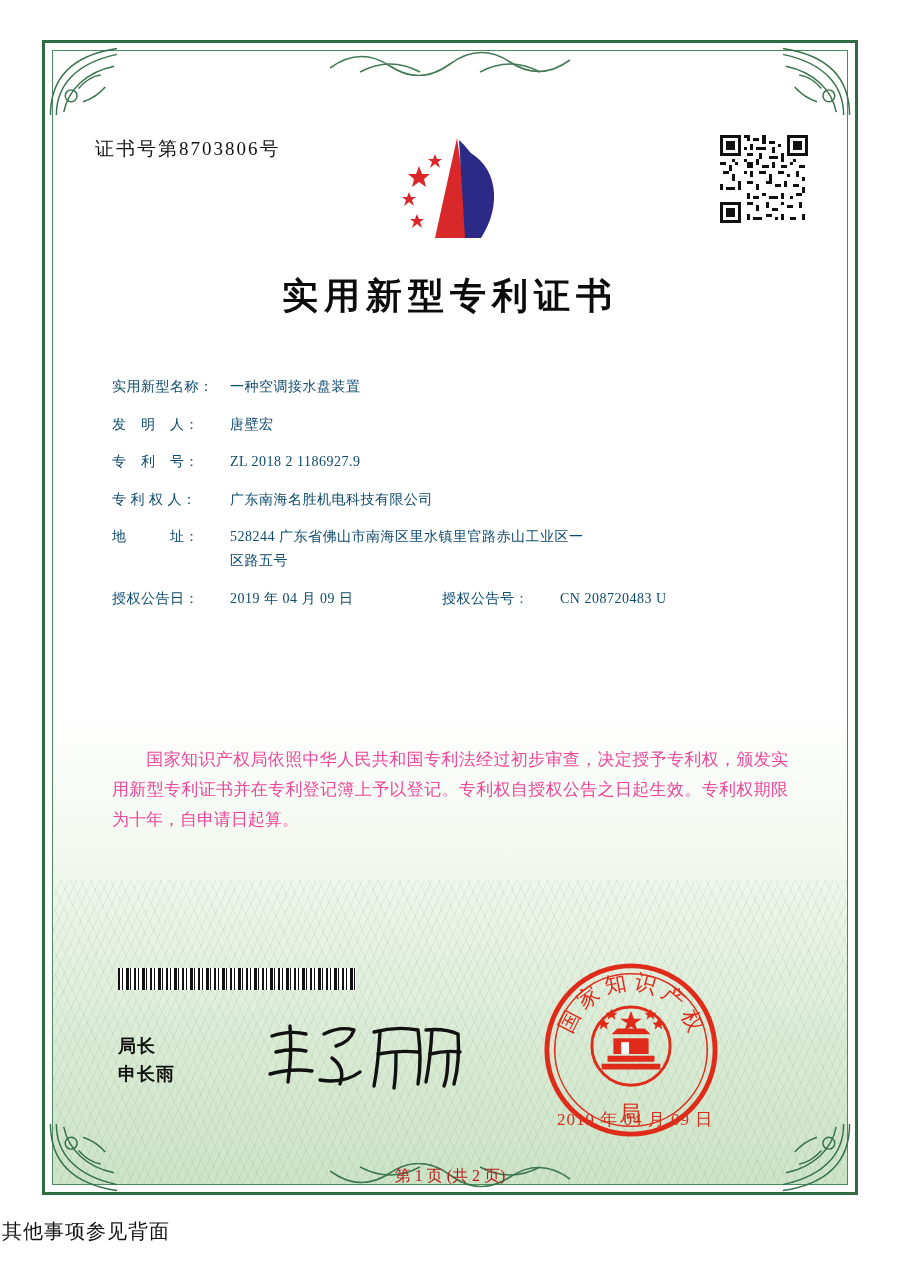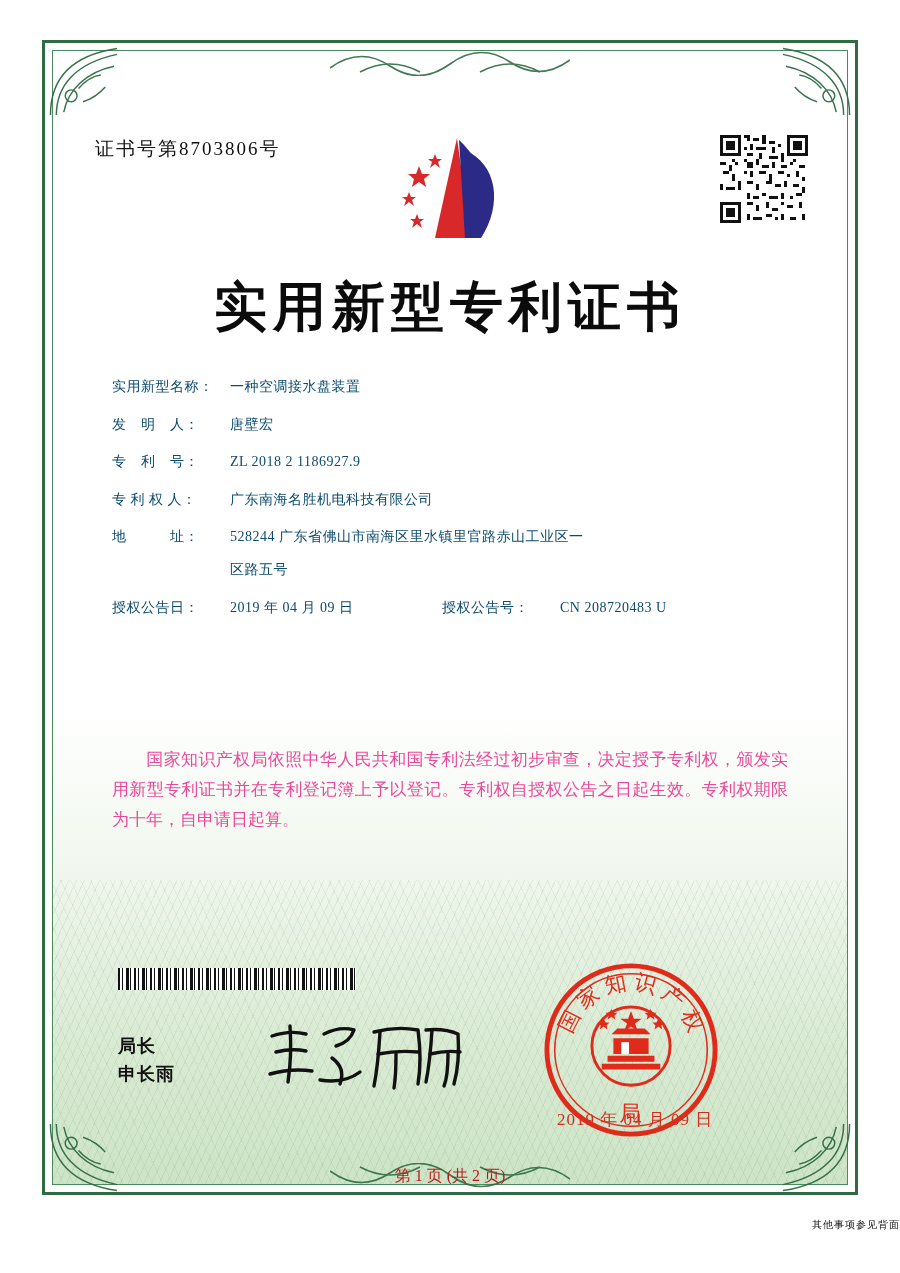--- a/index.html
+++ b/index.html
@@ -94,21 +94,21 @@
     top: 135px;
     width: 88px;
     height: 88px;
   }
   .title {
     position: absolute;
     left: 0;
     right: 0;
     top: 272px;
     text-align: center;
-    font-size: 53px;
+    font-size: 36px;
     font-weight: bold;
     letter-spacing: 6px;
     color: #0b0b0b;
     font-family: "Liberation Serif", "DejaVu Serif", serif;
   }
   .fields {
     position: absolute;
     left: 112px;
     top: 380px;
     width: 680px;
@@ -126,21 +126,21 @@
     flex: none;
     letter-spacing: 0.5px;
     white-space: nowrap;
   }
   .field-value {
     flex: 1;
     letter-spacing: .5px;
   }
   .field-value .line2 {
     display: block;
-    margin-top: 19px;
+    margin-top: 10px;
   }
   .row-inline {
     display: flex;
     align-items: flex-start;
     margin-bottom: 16px;
   }
   .pub-left { width: 330px; flex: none; }
   .para {
     position: absolute;
     left: 112px;
@@ -206,22 +206,22 @@
     left: 0; right: 0;
     top: 1166px;
     text-align: center;
     font-size: 16px;
     color: #b91c1c;
   }
   .footnote {
     position: absolute;
     left: 2px; right: 0;
     top: 1218px;
-    text-align: right;
-    font-size: 10px;
+    text-align: left;
+    font-size: 20px;
     color: #111;
     letter-spacing: 1px;
   }
 </style>
 </head>
 <body>
 
 <div class="page">
 
   <div class="frame-outer"></div>

